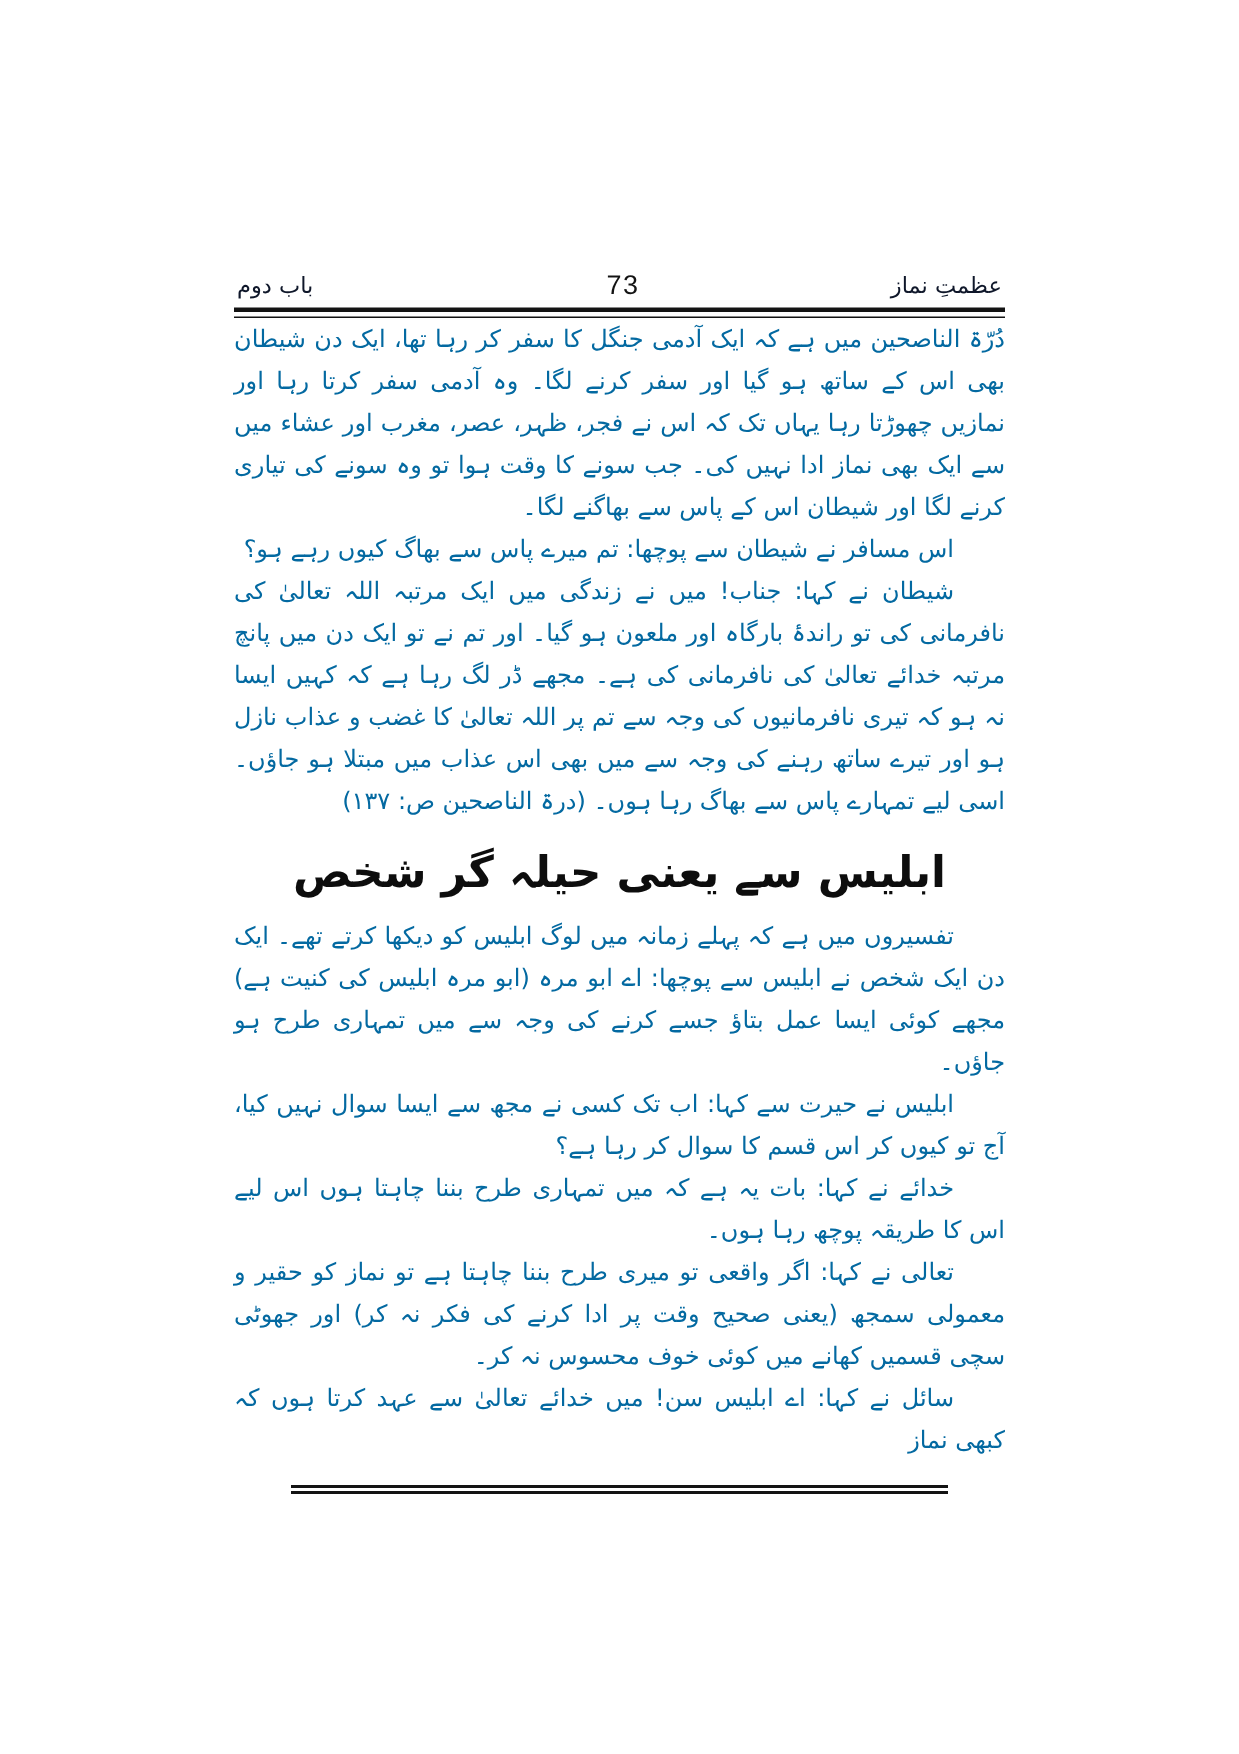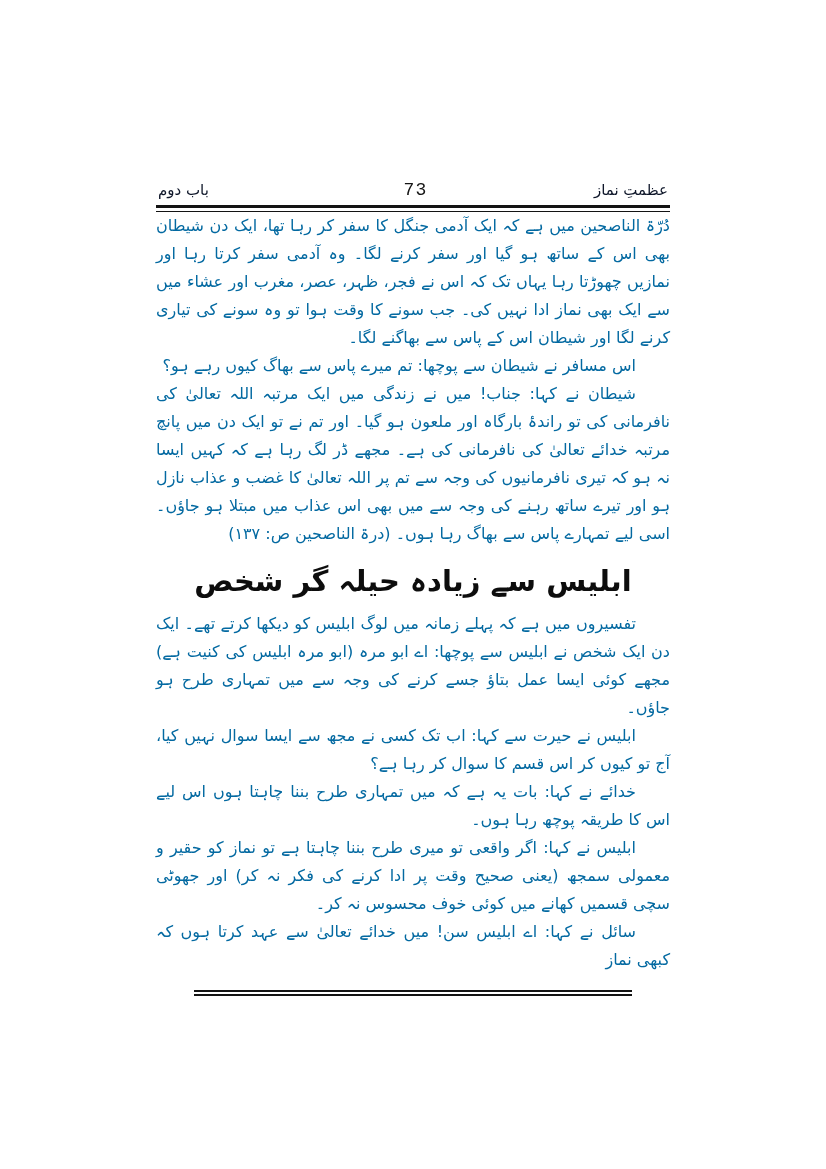--- a/index.html
+++ b/index.html
@@ -33,21 +33,21 @@
     justify-content: space-between;
     align-items: flex-end;
     padding: 0 2px 5px 2px;
   }
   .hdr-urdu {
     font-size: 15px;
     line-height: 20px;
     color: #0f172a;
   }
   .hdr-num {
-    font-family: Liberation Mono, monospace;
+    font-family: Liberation Sans, sans-serif;
     font-size: 18px;
     line-height: 20px;
     letter-spacing: 1px;
     color: #141414;
     transform: translateX(14px); 
   }
   .rule {
     height: 3px;
     border-top: 3px solid #131313;
     border-bottom: 1px solid #131313;
@@ -100,24 +100,24 @@
 
     <div class="rule"></div>
 
     <section>
       <p class="para no-indent">دُرّۃ الناصحین میں ہے کہ ایک آدمی جنگل کا سفر کر رہا تھا، ایک دن شیطان بھی اس کے ساتھ ہو گیا اور سفر کرنے لگا۔ وہ آدمی سفر کرتا رہا اور نمازیں چھوڑتا رہا یہاں تک کہ اس نے فجر، ظہر، عصر، مغرب اور عشاء میں سے ایک بھی نماز ادا نہیں کی۔ جب سونے کا وقت ہوا تو وہ سونے کی تیاری کرنے لگا اور شیطان اس کے پاس سے بھاگنے لگا۔</p>
       <p class="para">اس مسافر نے شیطان سے پوچھا: تم میرے پاس سے بھاگ کیوں رہے ہو؟</p>
       <p class="para">شیطان نے کہا: جناب! میں نے زندگی میں ایک مرتبہ اللہ تعالیٰ کی نافرمانی کی تو راندۂ بارگاہ اور ملعون ہو گیا۔ اور تم نے تو ایک دن میں پانچ مرتبہ خدائے تعالیٰ کی نافرمانی کی ہے۔ مجھے ڈر لگ رہا ہے کہ کہیں ایسا نہ ہو کہ تیری نافرمانیوں کی وجہ سے تم پر اللہ تعالیٰ کا غضب و عذاب نازل ہو اور تیرے ساتھ رہنے کی وجہ سے میں بھی اس عذاب میں مبتلا ہو جاؤں۔ اسی لیے تمہارے پاس سے بھاگ رہا ہوں۔ (درۃ الناصحین ص: ۱۳۷)</p>
     </section>
 
     <section>
-      <h2 class="section-heading">ابلیس سے زیادہ حیلہ گر شخص</h2>
+      <h2 class="section-heading">ابلیس سے یعنی حیلہ گر شخص</h2>
       <p class="para">تفسیروں میں ہے کہ پہلے زمانہ میں لوگ ابلیس کو دیکھا کرتے تھے۔ ایک دن ایک شخص نے ابلیس سے پوچھا: اے ابو مرہ (ابو مرہ ابلیس کی کنیت ہے) مجھے کوئی ایسا عمل بتاؤ جسے کرنے کی وجہ سے میں تمہاری طرح ہو جاؤں۔</p>
       <p class="para">ابلیس نے حیرت سے کہا: اب تک کسی نے مجھ سے ایسا سوال نہیں کیا، آج تو کیوں کر اس قسم کا سوال کر رہا ہے؟</p>
       <p class="para">خدائے نے کہا: بات یہ ہے کہ میں تمہاری طرح بننا چاہتا ہوں اس لیے اس کا طریقہ پوچھ رہا ہوں۔</p>
-      <p class="para">ابلیس نے کہا: اگر واقعی تو میری طرح بننا چاہتا ہے تو نماز کو حقیر و معمولی سمجھ (یعنی صحیح وقت پر ادا کرنے کی فکر نہ کر) اور جھوٹی سچی قسمیں کھانے میں کوئی خوف محسوس نہ کر۔</p>
+      <p class="para">تعالی نے کہا: اگر واقعی تو میری طرح بننا چاہتا ہے تو نماز کو حقیر و معمولی سمجھ (یعنی صحیح وقت پر ادا کرنے کی فکر نہ کر) اور جھوٹی سچی قسمیں کھانے میں کوئی خوف محسوس نہ کر۔</p>
       <p class="para">سائل نے کہا: اے ابلیس سن! میں خدائے تعالیٰ سے عہد کرتا ہوں کہ کبھی نماز</p>
     </section>
 
     <div class="rule-bottom"></div>
 
   </div>
 </div>
 
 </body></html>

